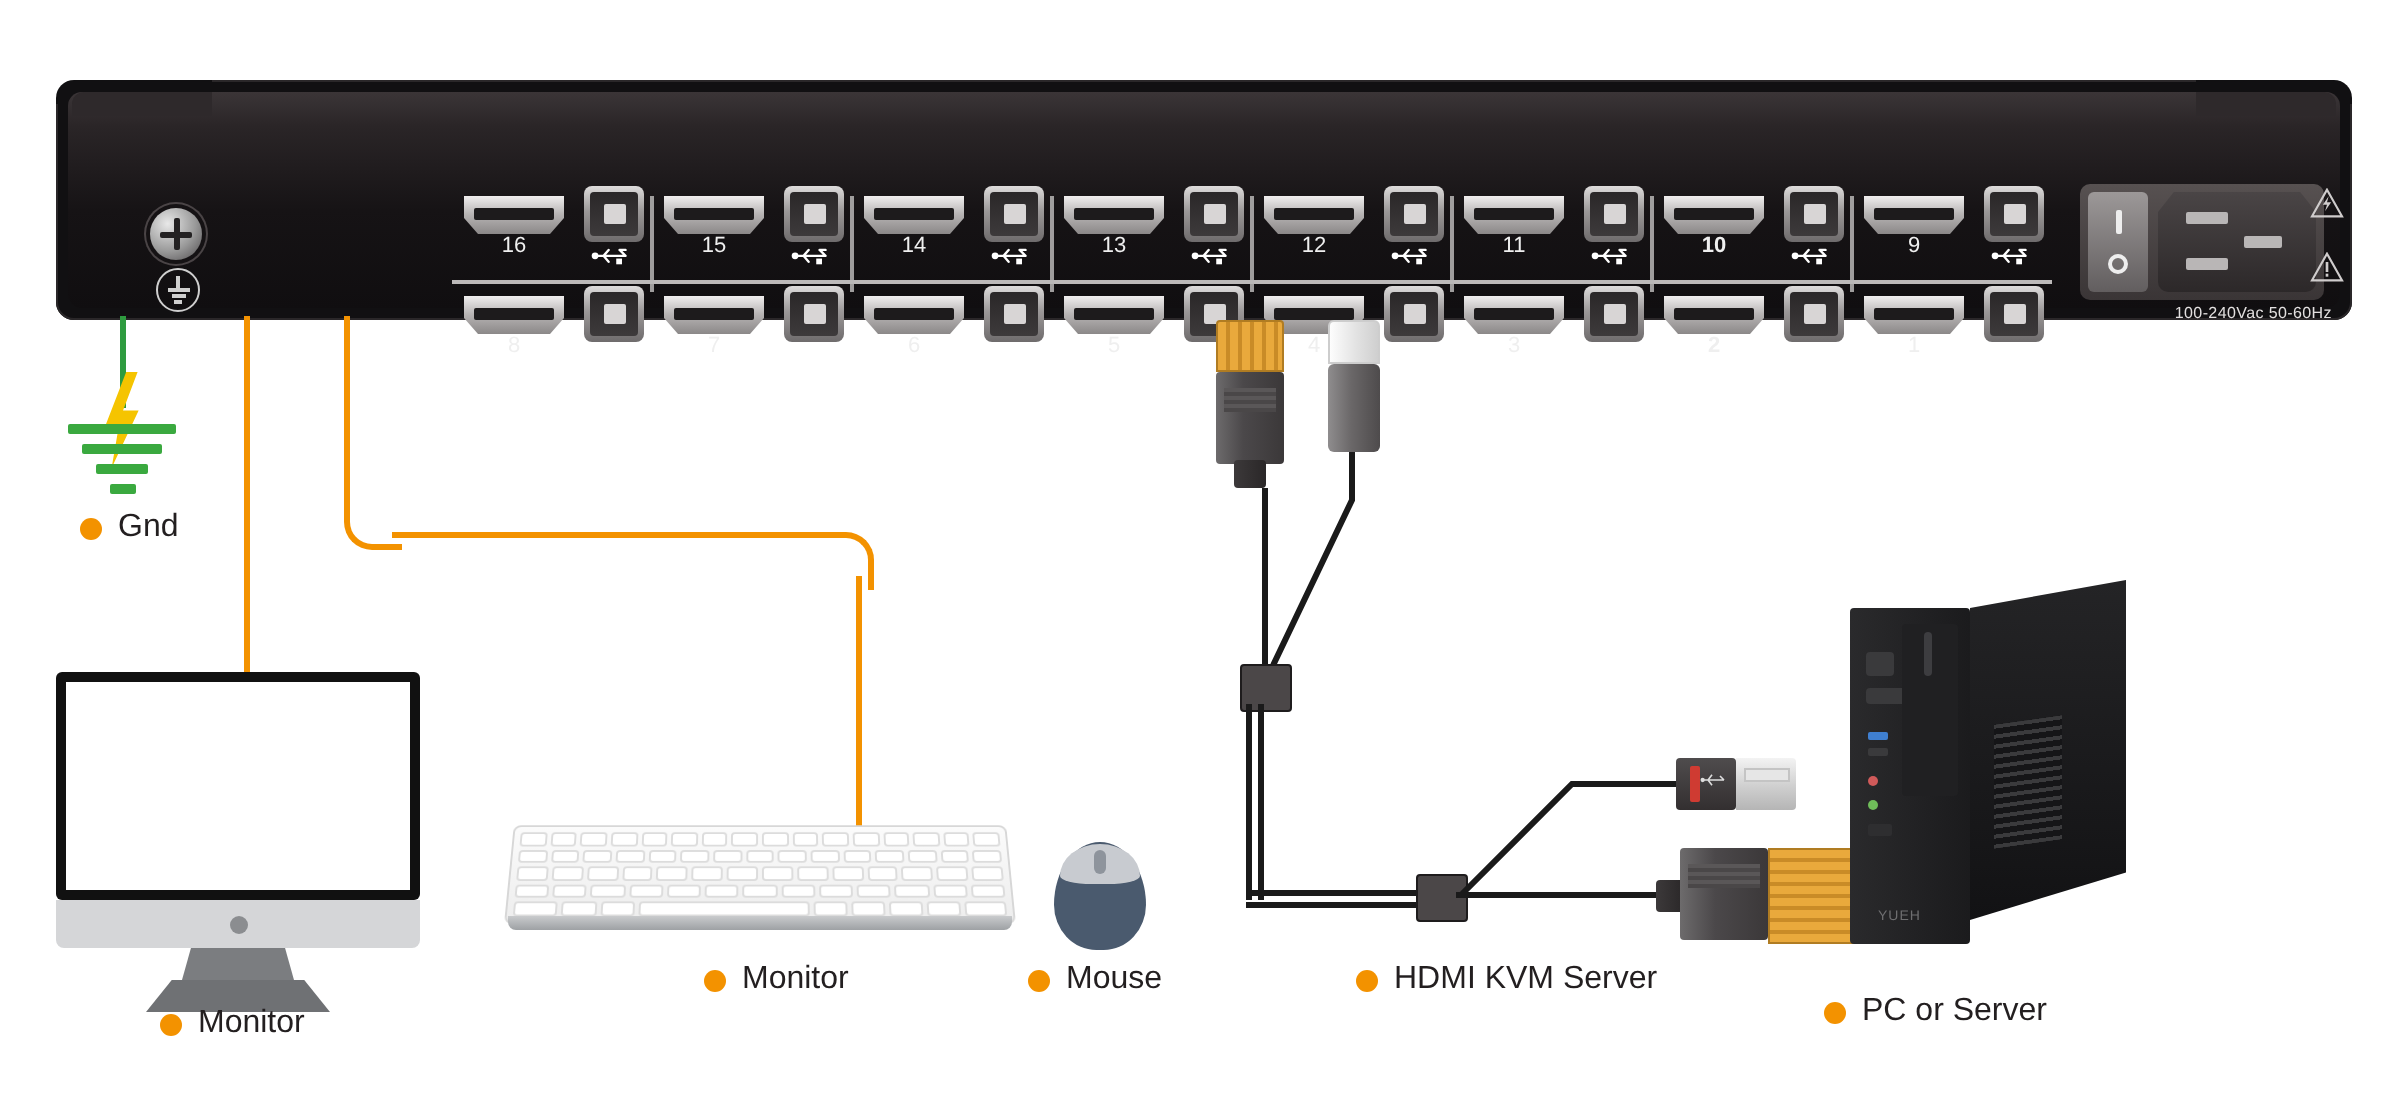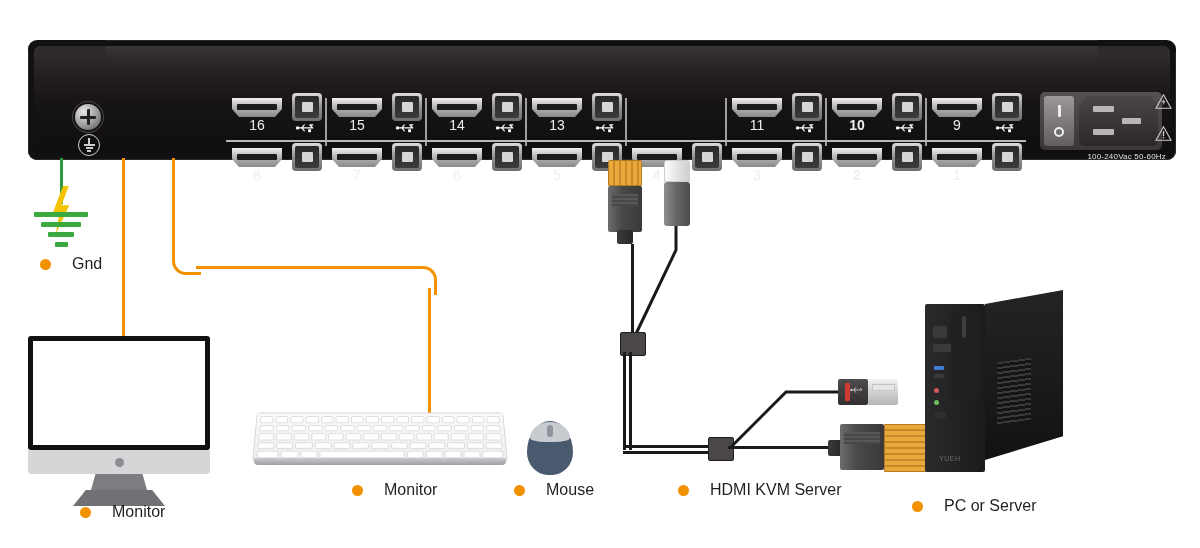--- a/index.html
+++ b/index.html
@@ -61,21 +61,21 @@
   .ports{position:absolute;left:198px;top:52px;right:150px;bottom:6px;}
   .pgroup{position:absolute;top:0;bottom:0;}
   .pdiv{position:absolute;top:6px;bottom:8px;width:1.5px;background:#b9b6b6;opacity:.85;}
   .phdiv{position:absolute;left:0;right:0;height:1.5px;background:#cfcccc;opacity:.9;}
   .prow{position:absolute;left:0;right:0;height:44px;}
   .p-hdmi{position:absolute;left:6px;top:6px;width:50px;height:19px;
     background:linear-gradient(180deg,#f0eeee,#b7b4b4 48%,#8b8888);
     clip-path:polygon(0 0,100% 0,100% 58%,86% 100%,14% 100%,0 58%);}
   .p-hdmi:after{content:"";position:absolute;left:5px;top:6px;right:5px;height:6px;
     background:#1d1b1c;border-radius:1px;}
-  .p-num{position:absolute;left:6px;top:25px;width:50px;text-align:center;font-size:14px;color:#efefef;}
+  .p-num{position:absolute;left:6px;top:25px;width:50px;text-align:center;font-size:11px;color:#efefef;}
   .p-usbb{position:absolute;right:4px;top:1px;width:30px;height:28px;border-radius:4px;
     background:linear-gradient(180deg,#dedcdc,#9b9898 45%,#6e6b6c);padding:3px;box-sizing:border-box;}
   .p-usbb i{display:block;width:100%;height:100%;border-radius:2px;
     background:linear-gradient(180deg,#2a2728,#3d3a3b);position:relative;}
   .p-usbb i:after{content:"";position:absolute;left:50%;top:50%;width:11px;height:10px;
     margin:-5px 0 0 -5.5px;background:#d8d5d5;border-radius:1px;}
   .p-usbicon{position:absolute;right:9px;top:30px;width:22px;height:11px;color:#fff;}
 
   
   .pwr{position:absolute;right:14px;top:52px;width:122px;height:58px;border-radius:5px;
@@ -186,21 +186,21 @@
     border-radius:2px;}
   .pc-bay:after{content:"";position:absolute;left:11px;top:4px;width:4px;height:22px;
     background:#3d3d40;border-radius:2px;}
   .pc-usb{position:absolute;left:9px;width:10px;height:4px;border-radius:1px;}
   .pc-vent{position:absolute;left:72px;top:70px;width:34px;height:62px;
     background:repeating-linear-gradient(180deg,#3a3a3c 0 2px,#151517 2px 5px);
     transform:skewY(-8deg);}
   .pc-logo{position:absolute;left:14px;bottom:10px;font-size:7px;color:#6e6e70;letter-spacing:.5px;}
 
   
-  .lab{position:absolute;display:flex;align-items:center;gap:21px;font-size:16px;color:#231f20;
+  .lab{position:absolute;display:flex;align-items:center;gap:8px;font-size:16px;color:#231f20;
        white-space:nowrap;justify-content:space-between;}
   .lab .dot{width:11px;height:11px;border-radius:50%;background:#f39200;flex:none;}
 </style>
 </head>
 <body>
 
 <div id="stage">
 
   <div class="kvm">
     <div class="kvm-body"></div>
@@ -325,20 +325,32 @@
               </div>
               <svg class="p-usbicon" viewBox="0 0 26 13">
                 <path d="M3 7 H21 M8 7 L11 3.5 M8 7 L11 10.5 M21 7 L17.5 3.5 M17.5 3.5 L21 3.5" stroke="#fff" stroke-width="1.4" fill="none" stroke-linecap="round"></path>
                 <circle cx="3" cy="7" r="2" fill="#fff"></circle>
                 <rect x="15.5" y="8.6" width="3.4" height="3.4" fill="#fff"></rect>
               </svg>
             </div>
             <div class="pdiv" style="left: -1px;"></div>
           </div>
           <div class="pgroup" style="left: 50%; width: 12.5%;">
+            <div class="prow" style="top: 0px;">
+              <div class="p-hdmi"></div>
+              <div class="p-num">12</div>
+              <div class="p-usbb">
+                <i></i>
+              </div>
+              <svg class="p-usbicon" viewBox="0 0 26 13">
+                <path d="M3 7 H21 M8 7 L11 3.5 M8 7 L11 10.5 M21 7 L17.5 3.5 M17.5 3.5 L21 3.5" stroke="#fff" stroke-width="1.4" fill="none" stroke-linecap="round"></path>
+                <circle cx="3" cy="7" r="2" fill="#fff"></circle>
+                <rect x="15.5" y="8.6" width="3.4" height="3.4" fill="#fff"></rect>
+              </svg>
+            </div>
             <div class="prow" style="top: 50px;">
               <div class="p-hdmi"></div>
               <div class="p-num">4</div>
               <div class="p-usbb">
                 <i></i>
               </div>
               <svg class="p-usbicon" viewBox="0 0 26 13">
                 <path d="M3 7 H21 M8 7 L11 3.5 M8 7 L11 10.5 M21 7 L17.5 3.5 M17.5 3.5 L21 3.5" stroke="#fff" stroke-width="1.4" fill="none" stroke-linecap="round"></path>
                 <circle cx="3" cy="7" r="2" fill="#fff"></circle>
                 <rect x="15.5" y="8.6" width="3.4" height="3.4" fill="#fff"></rect>

